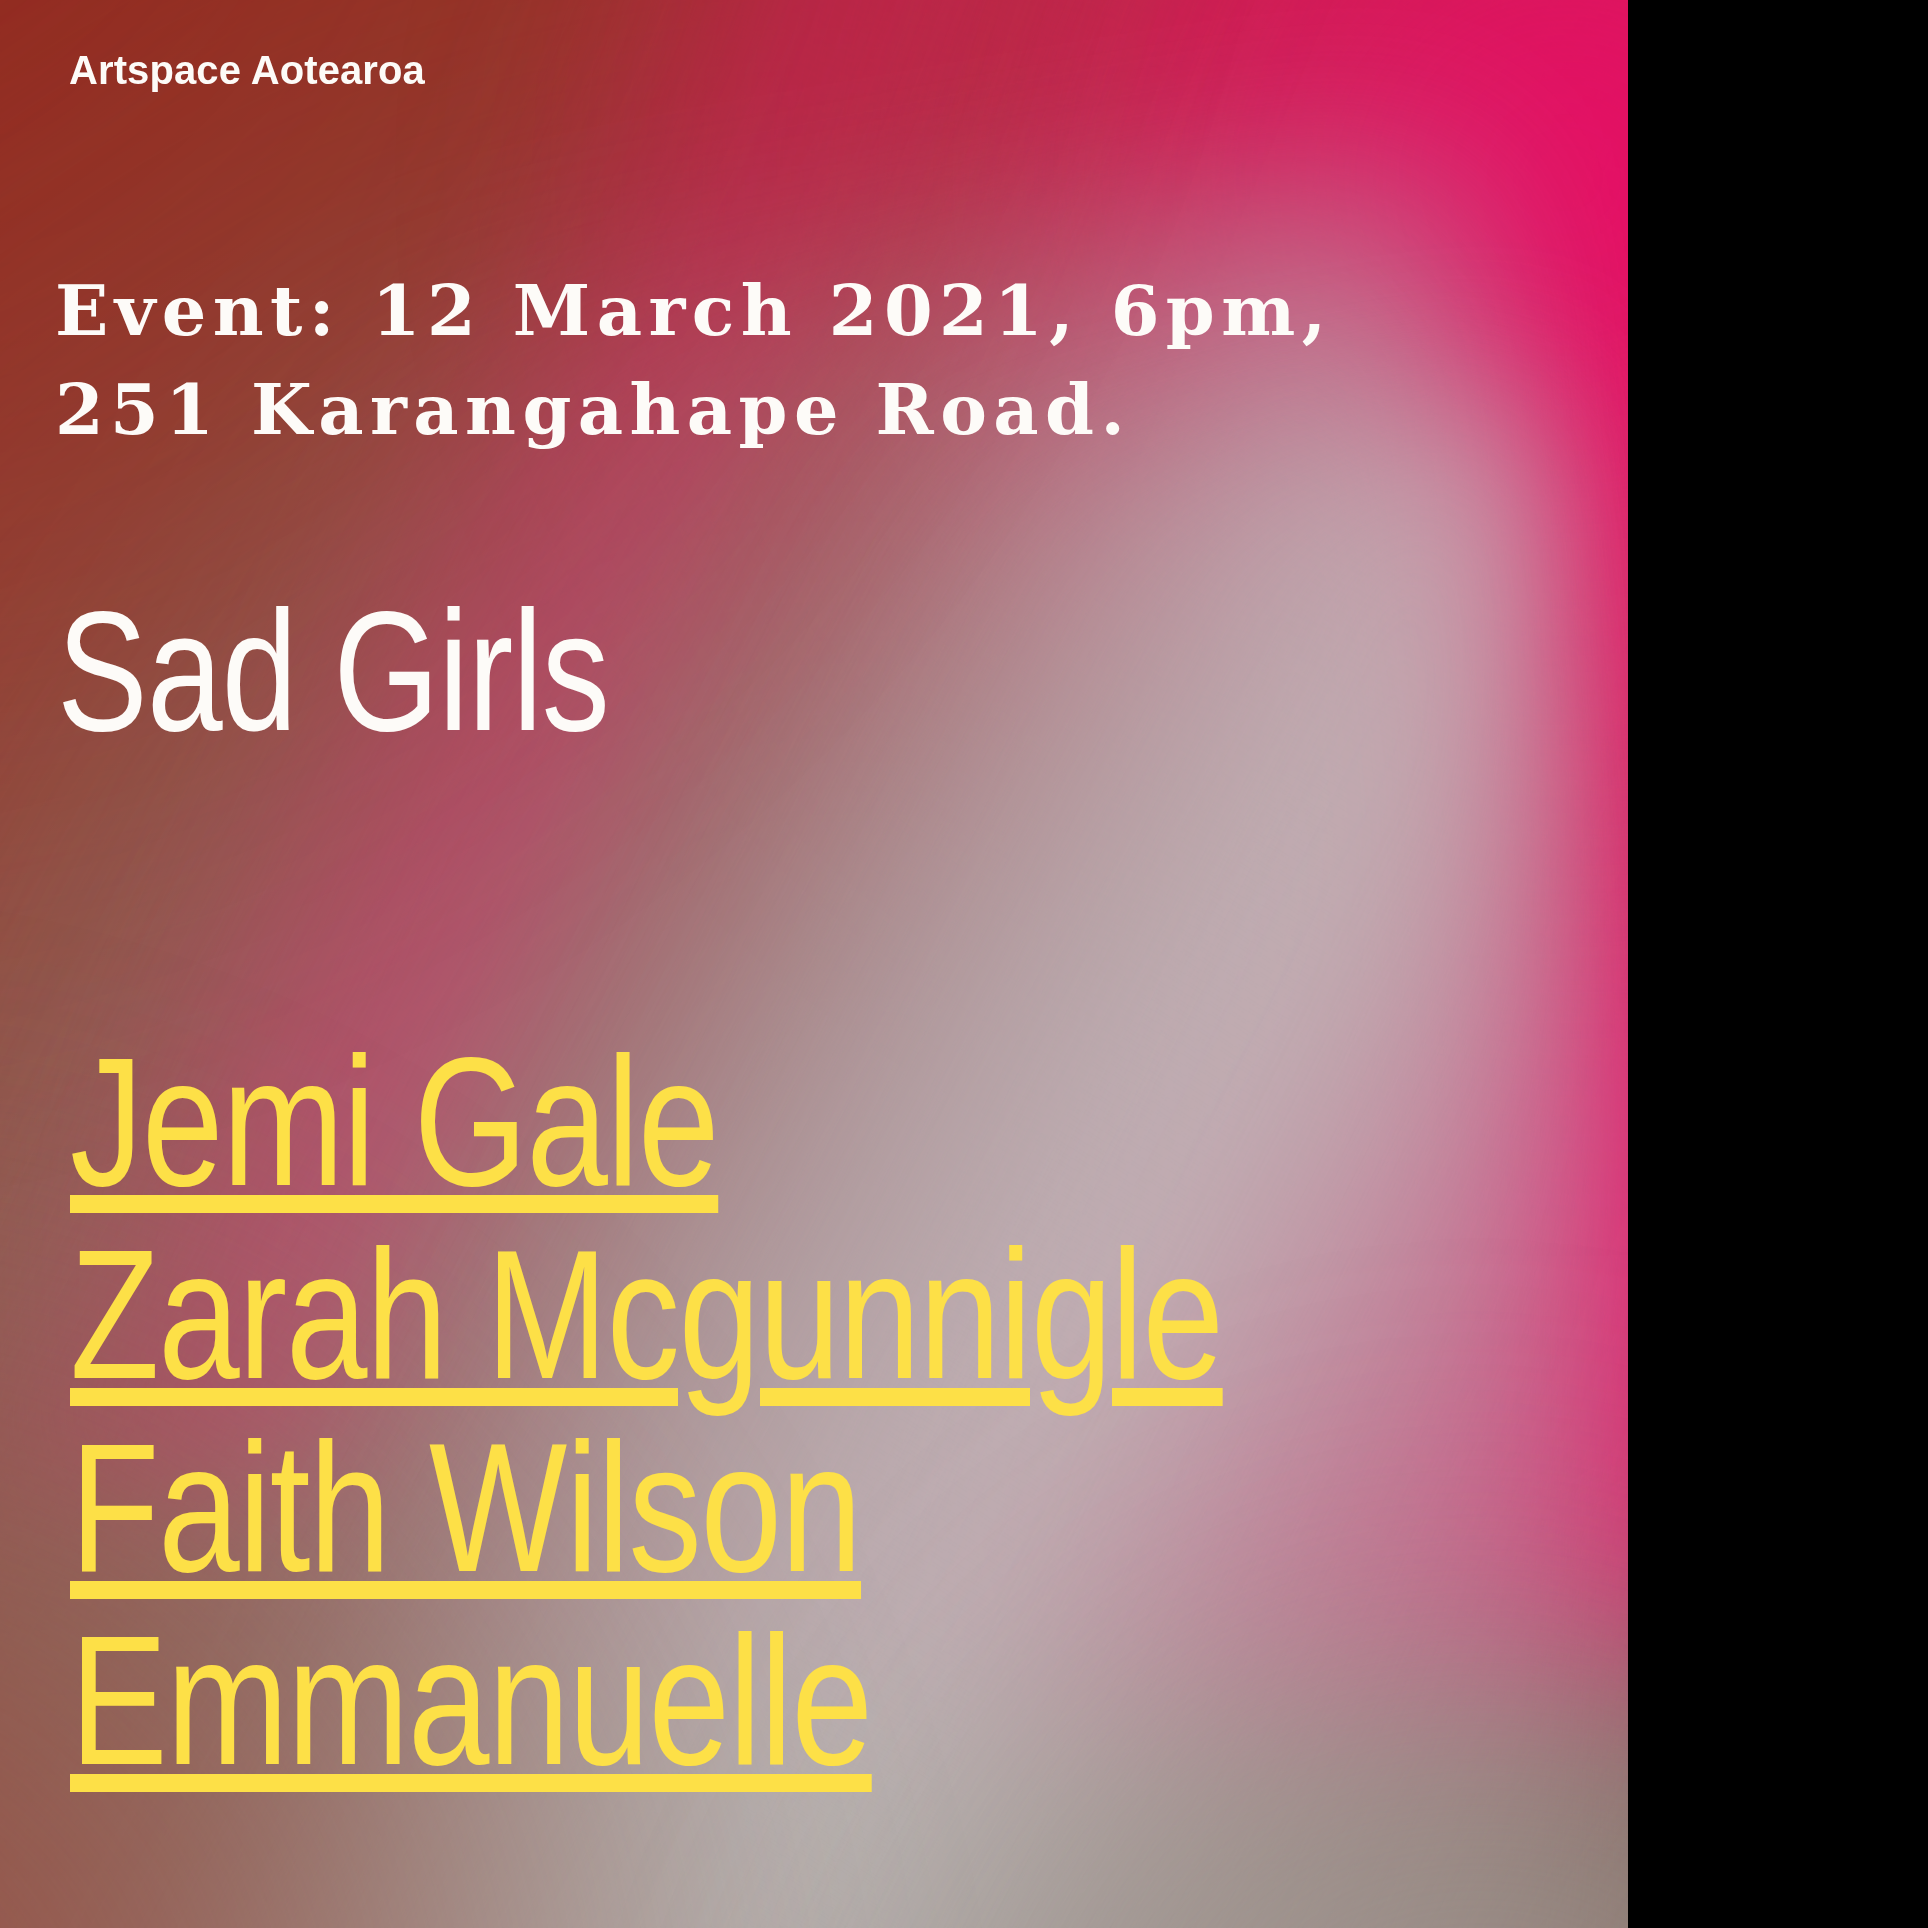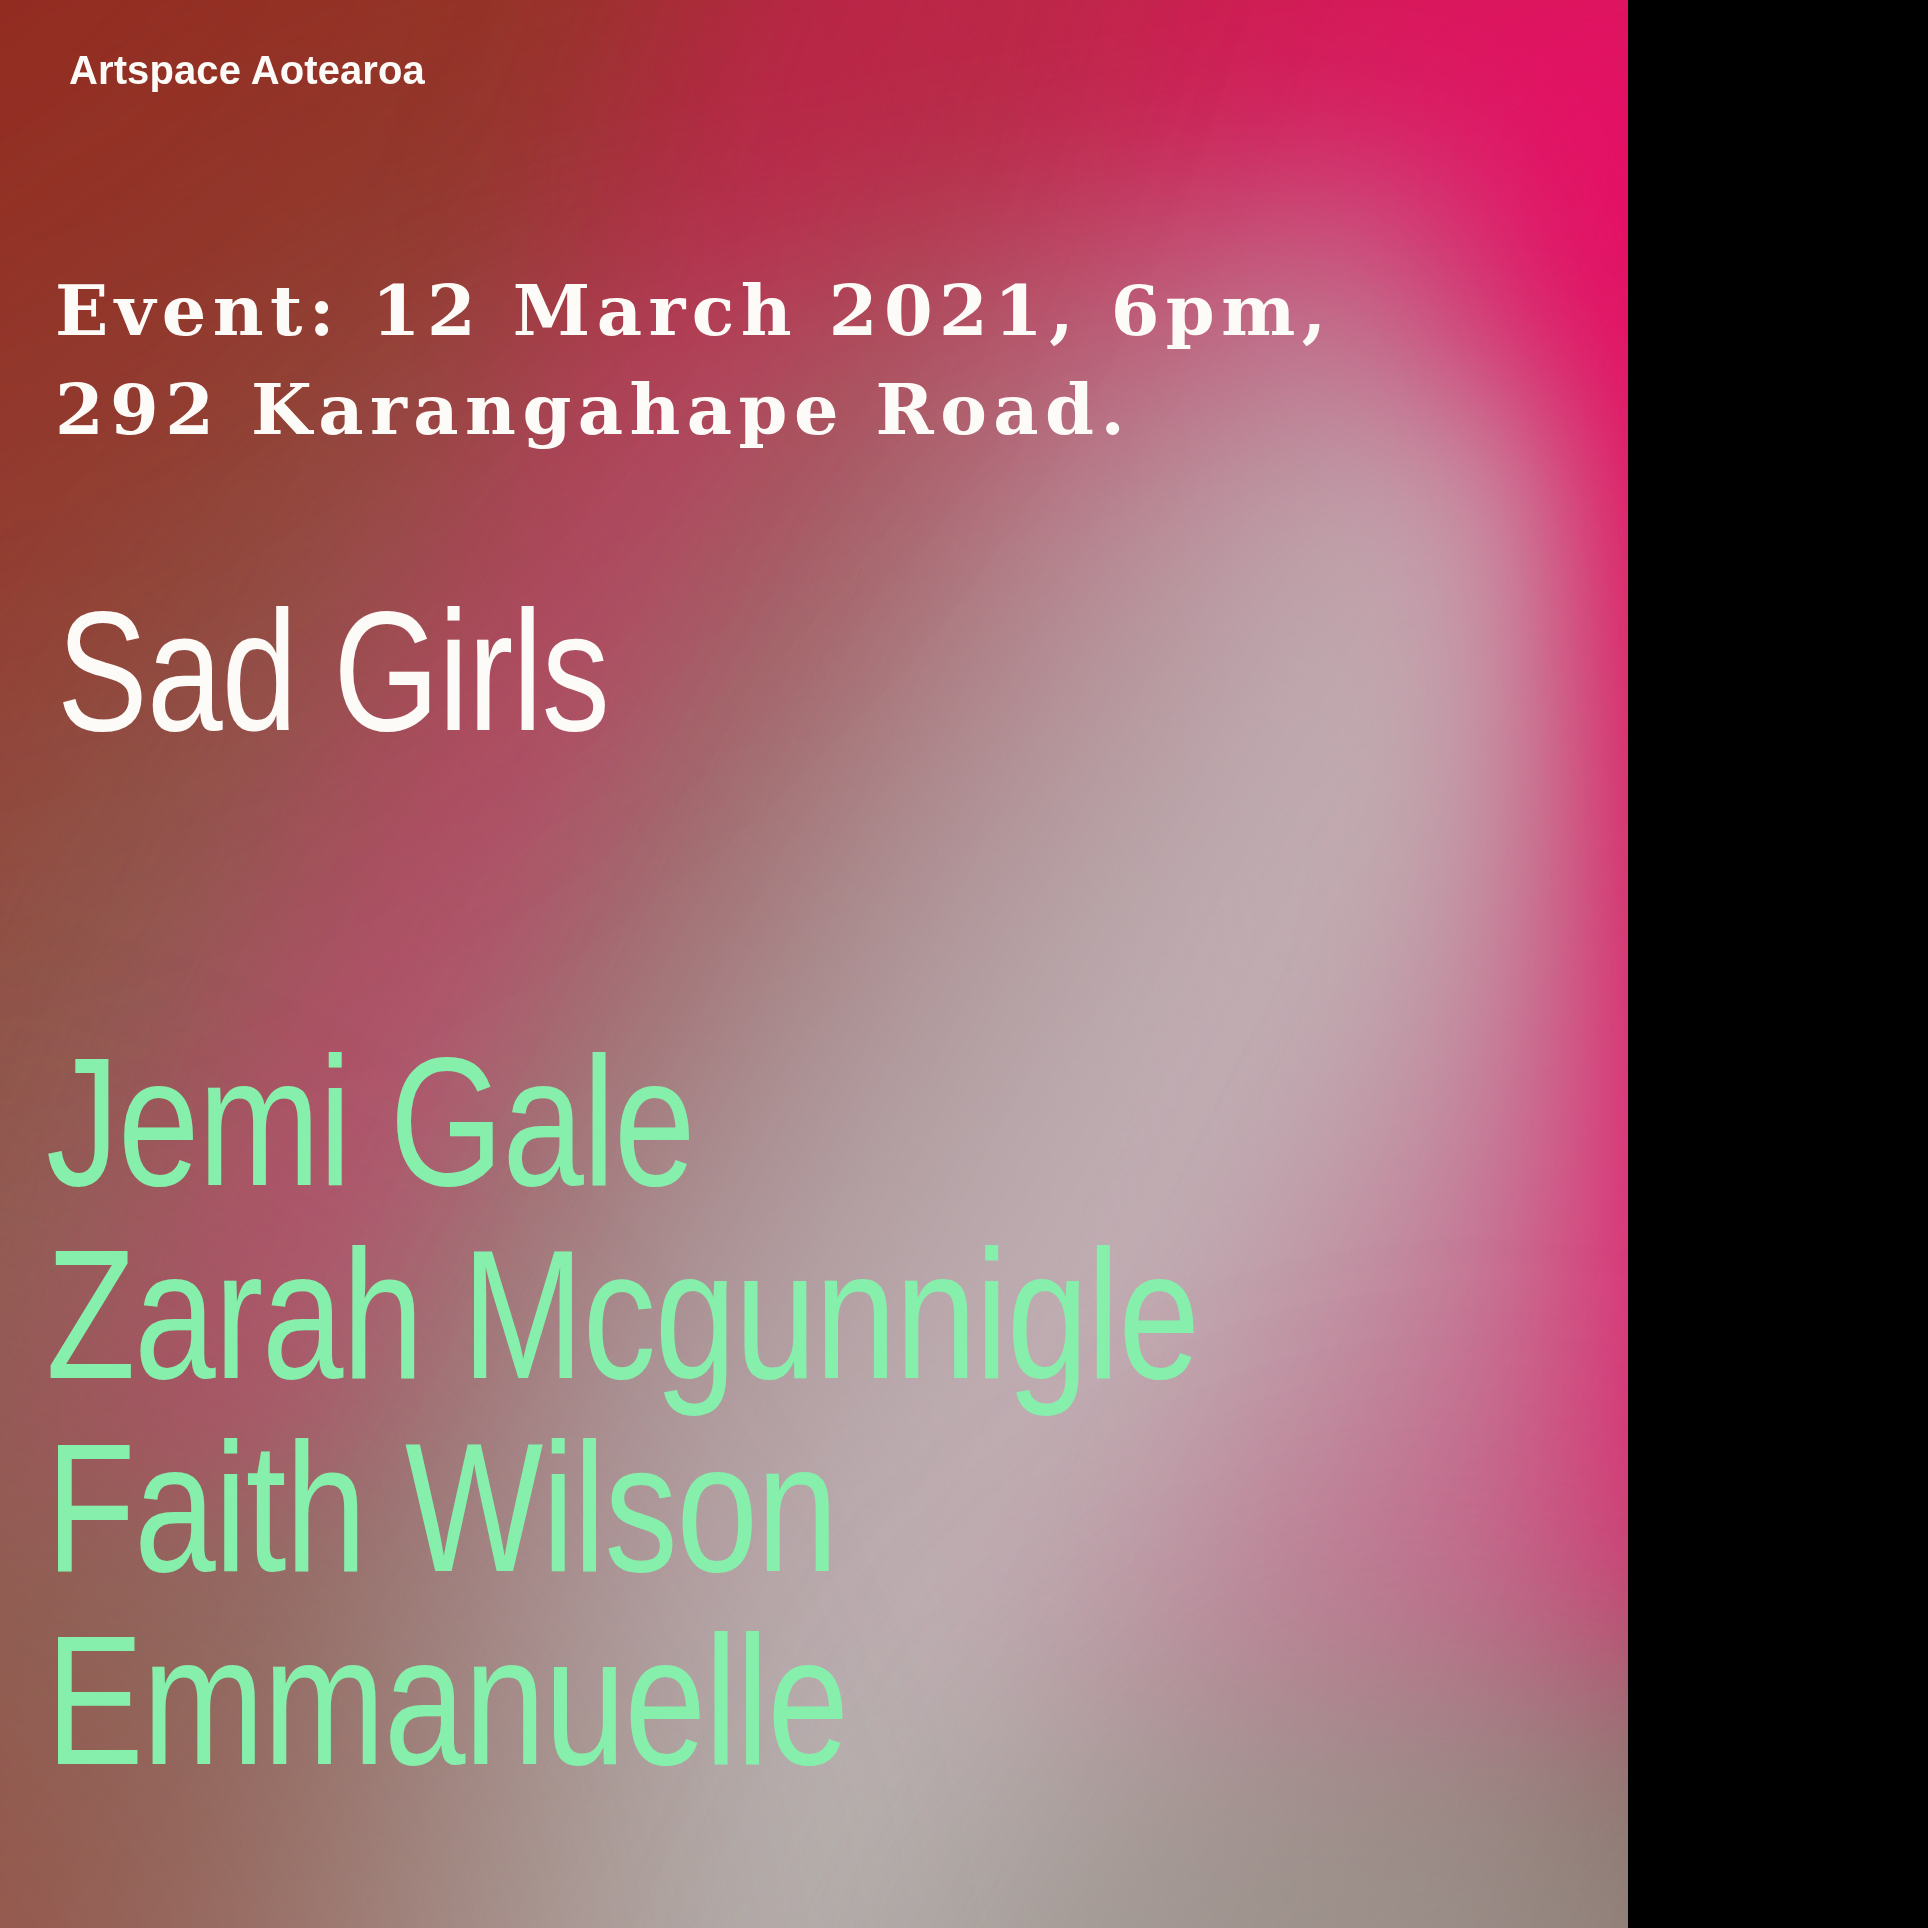--- a/index.html
+++ b/index.html
@@ -227,23 +227,24 @@
     line-height: 1.0;
     letter-spacing: -1px;
     transform: scaleX(0.80);
     transform-origin: left top;
     color: #fdfbf8;
     white-space: nowrap;
   }
 
   .artists {
     position: absolute;
-    left: 46px;
+    left: 70px;
     top: 1025px;
-    color: #86efac;
+    color: #fde047;
+    text-decoration: underline;
   }
 
   .artist {
     display: block;
     font-family: "Liberation Sans Narrow", "Liberation Sans", sans-serif;
     font-size: 183px;
     font-weight: 400;
     line-height: 193px;
     letter-spacing: -1.5px;
     transform: scaleX(0.80);
@@ -268,21 +269,21 @@
   <div class="bg-layer bg-br-grey"></div>
   <div class="bg-layer bg-vignette"></div>
   <div class="bg-layer bg-grain"></div>
 
   <div class="content">
 
     <div class="brand">Artspace Aotearoa</div>
 
     <div class="event-block">
       <span class="event-line">Event: 12 March 2021, 6pm,</span>
-      <span class="event-line">292 Karangahape Road.</span>
+      <span class="event-line">251 Karangahape Road.</span>
     </div>
 
     <div class="show-title">Sad Girls</div>
 
     <div class="artists">
       <span class="artist">Jemi Gale</span>
       <span class="artist">Zarah Mcgunnigle</span>
       <span class="artist">Faith Wilson</span>
       <span class="artist">Emmanuelle</span>
     </div>

